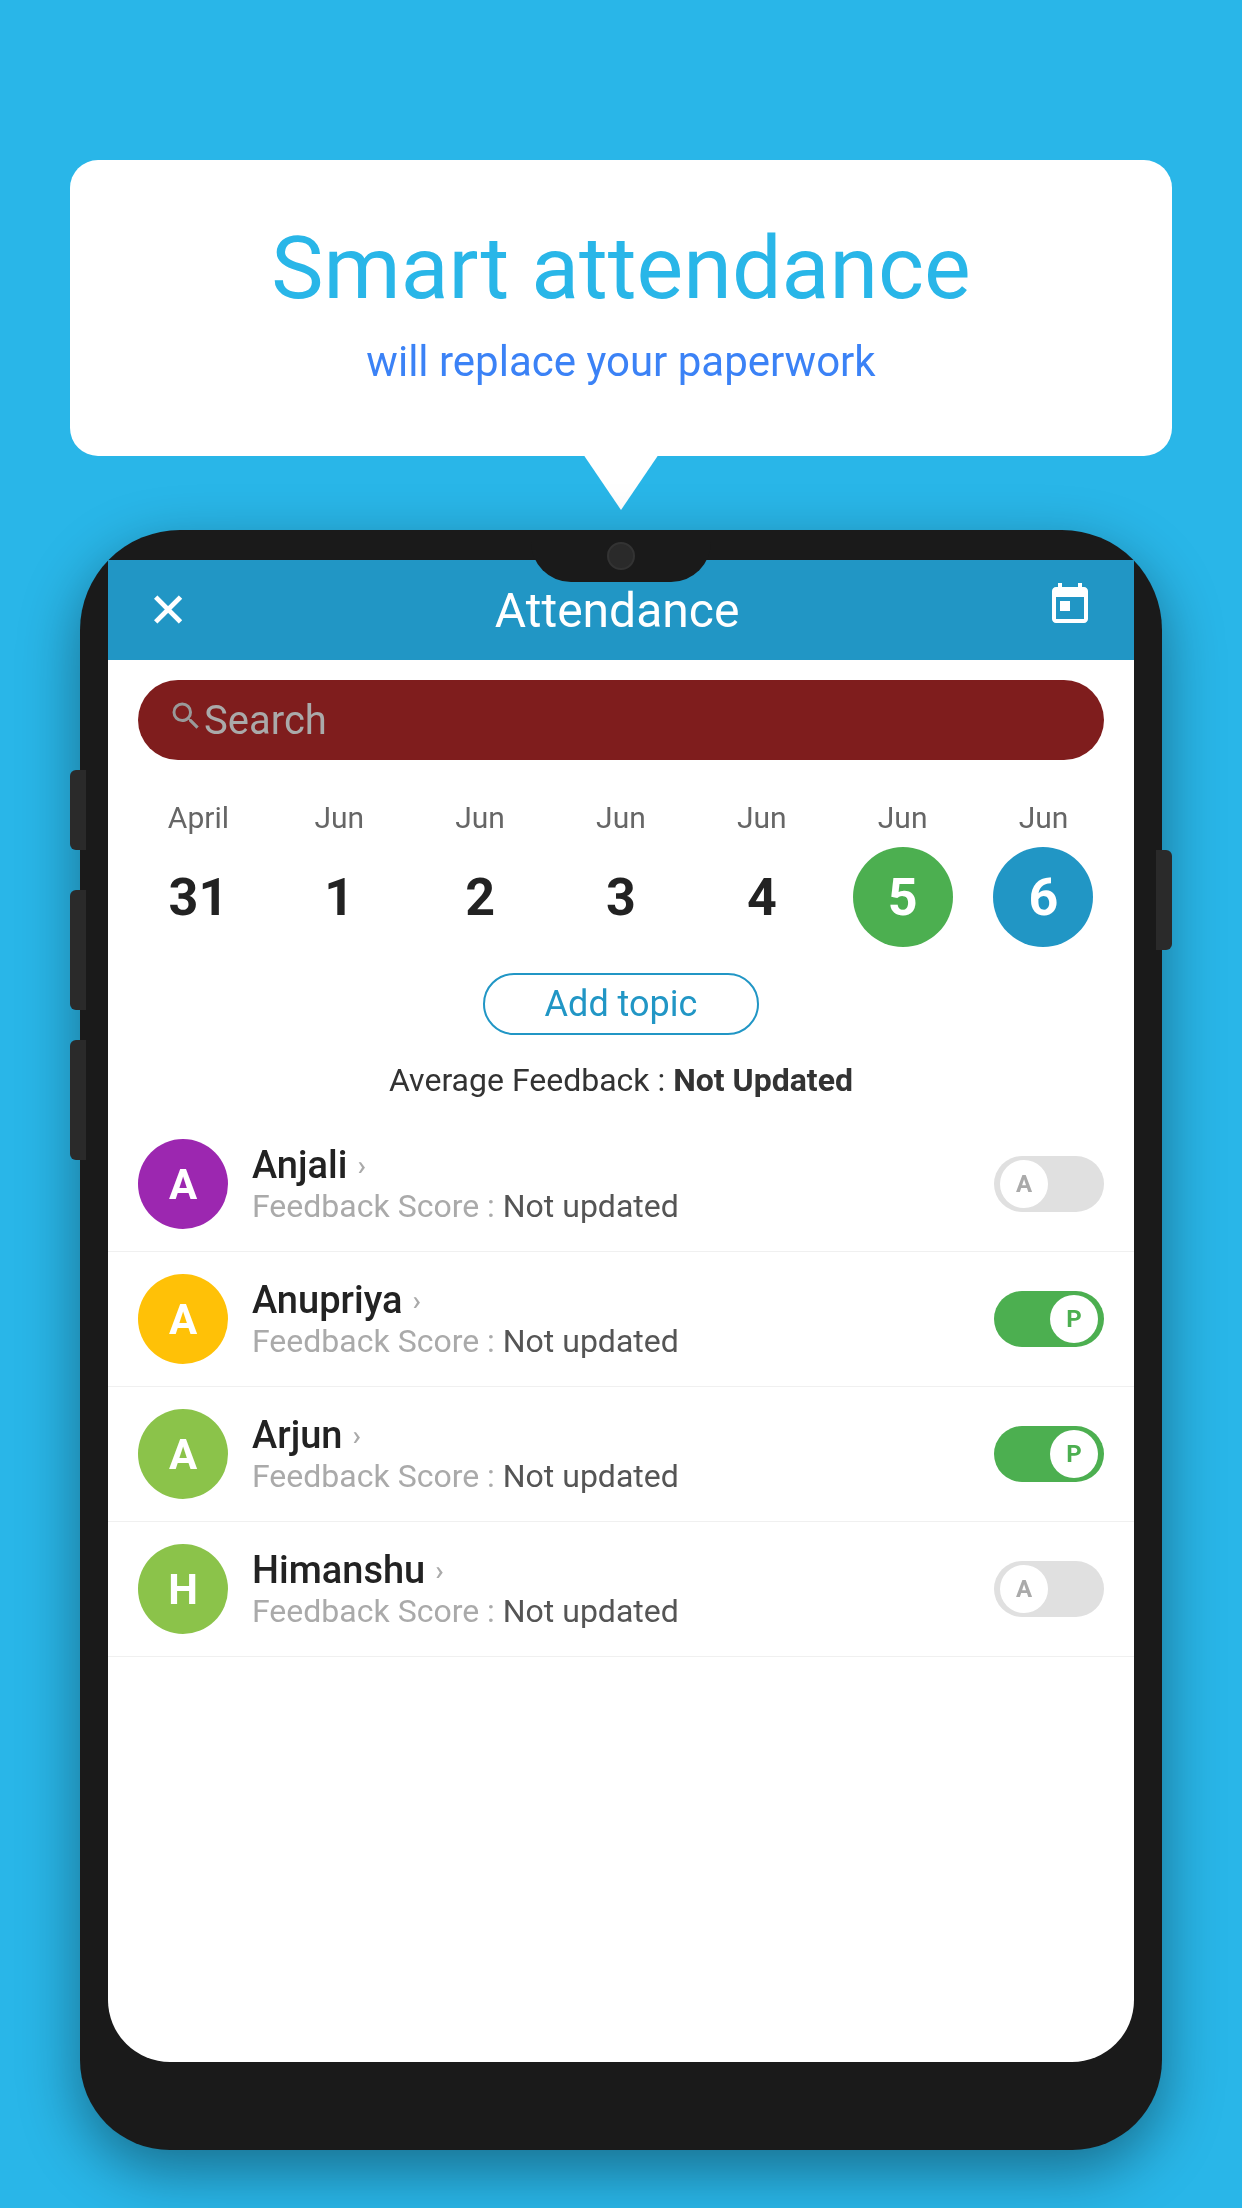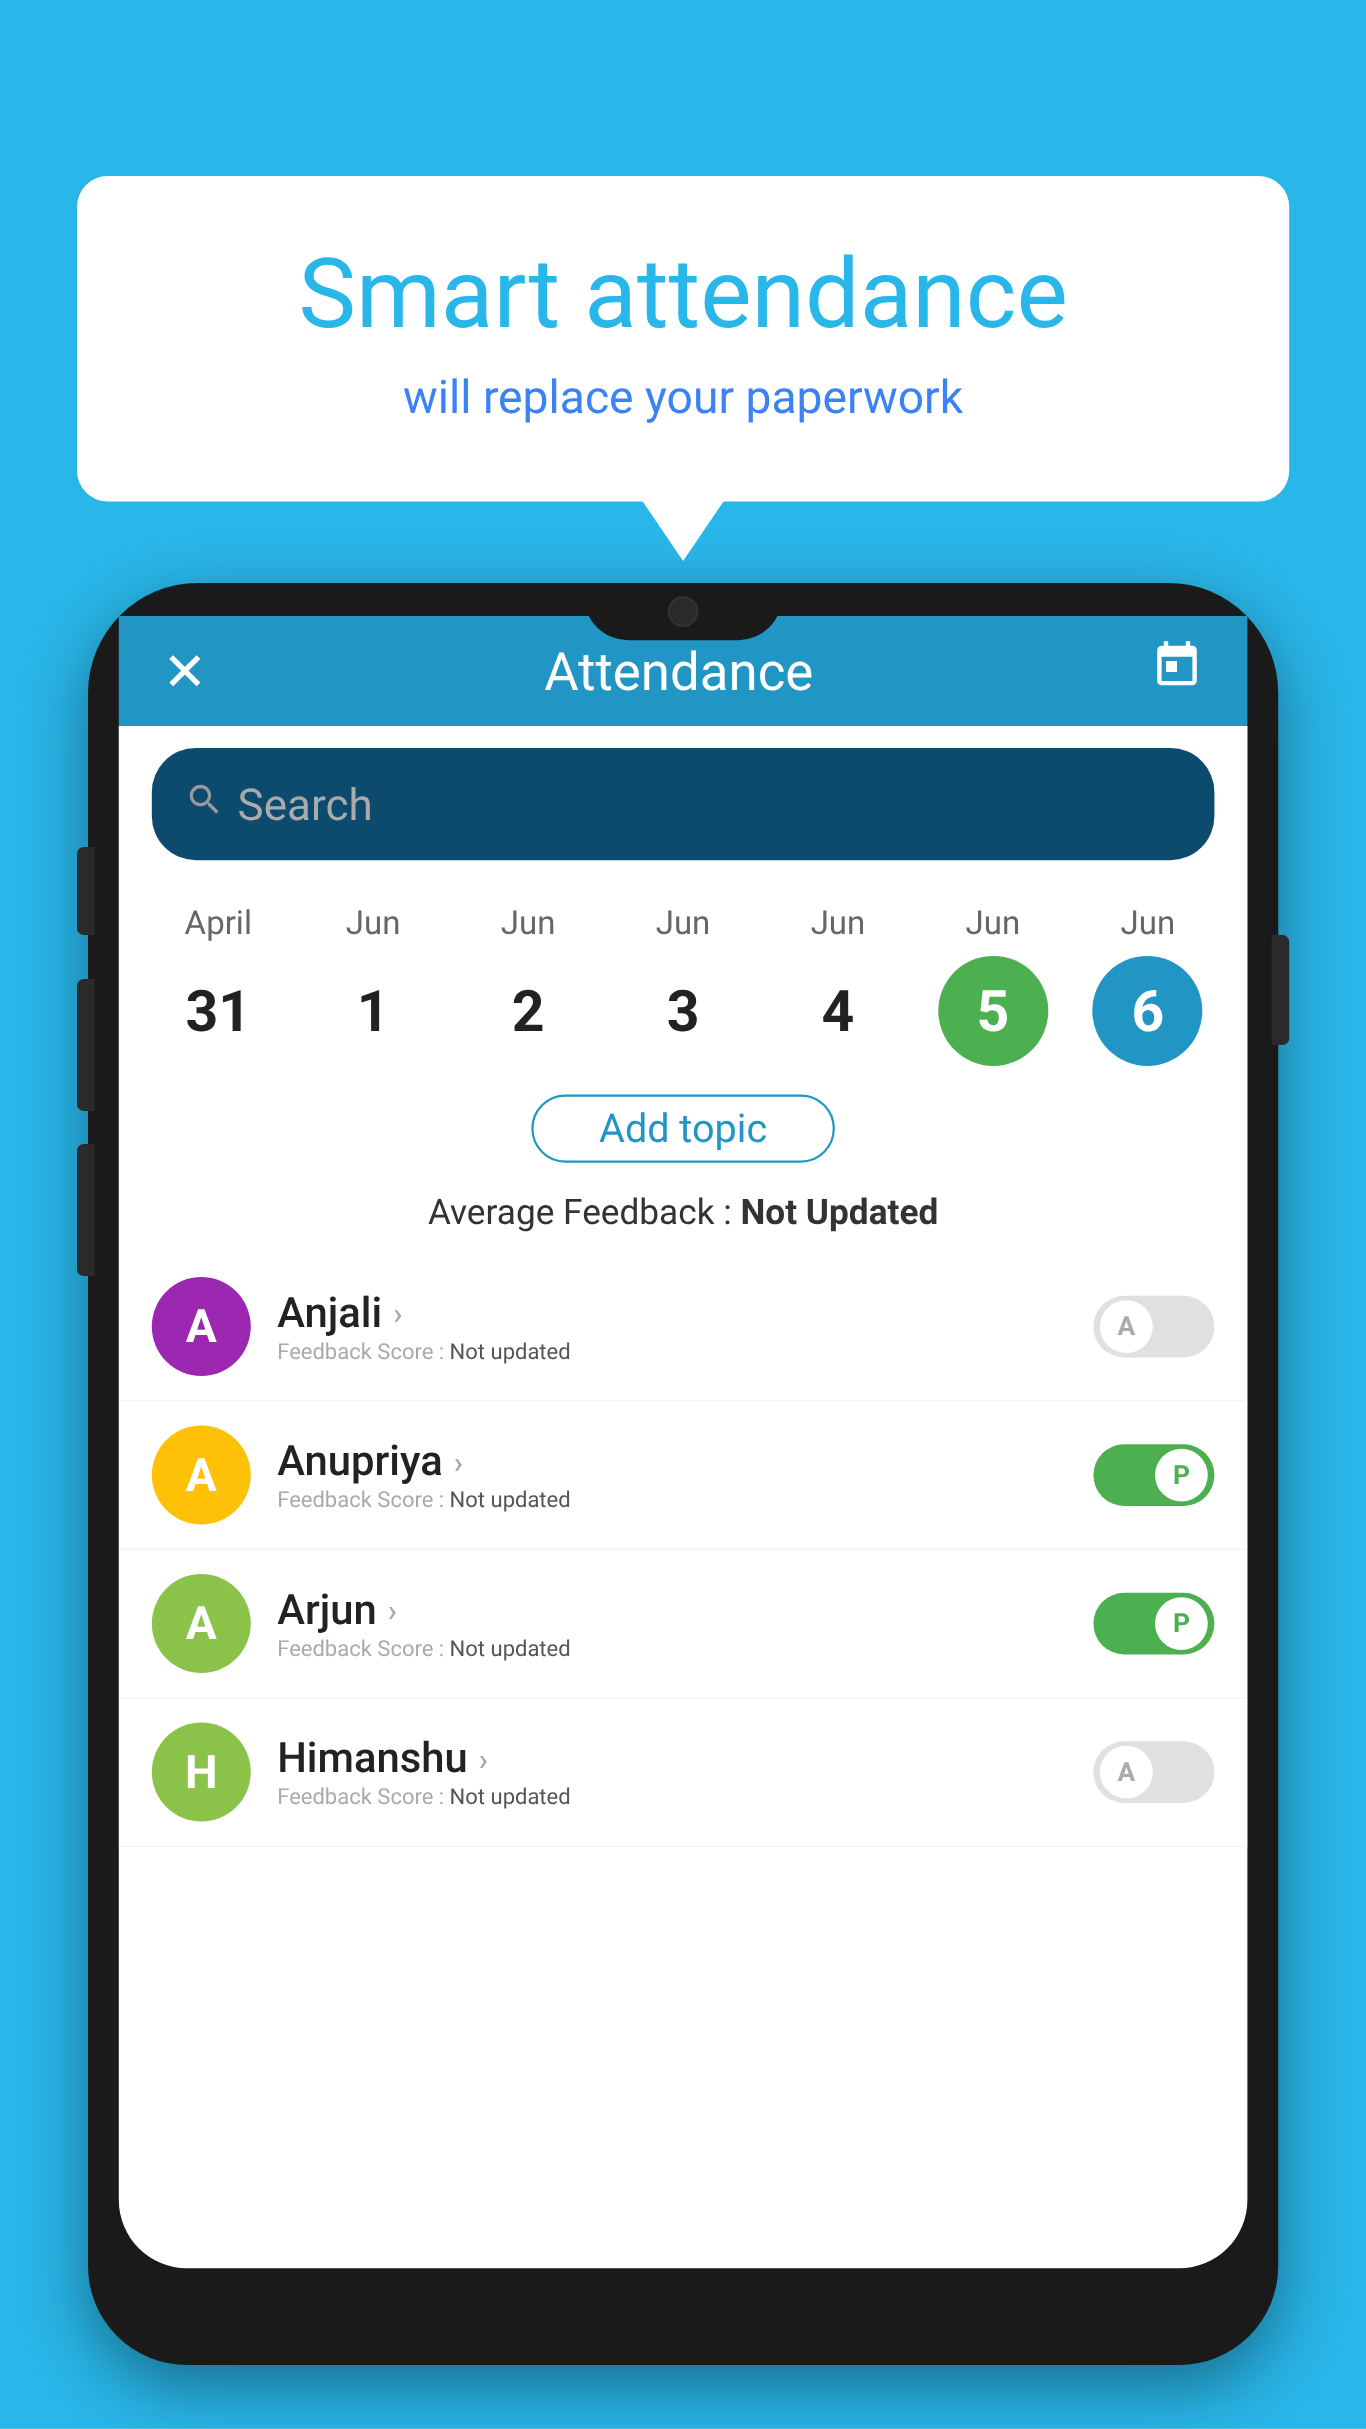--- a/index.html
+++ b/index.html
@@ -163,27 +163,27 @@
       height: calc(1620px - 30px - 28px - 60px - 100px);
     }
 
     
     .search-container {
       padding: 20px 30px;
       background: white;
     }
 
     .search-bar {
-      background: #0c4a6e;
+      background: #7f1d1d;
       border-radius: 40px;
-      height: 102px;
+      height: 80px;
       display: flex;
       align-items: center;
       padding: 0 30px;
-      gap: 12px;
+      gap: 0;
     }
 
     .search-icon-circle {
       color: #999;
       font-size: 36px;
     }
 
     .search-text {
       color: #aaa;
       font-size: 40px;
@@ -311,21 +311,21 @@
       align-items: center;
       gap: 10px;
     }
 
     .chevron {
       color: #aaa;
       font-size: 28px;
     }
 
     .student-feedback {
-      font-size: 20px;
+      font-size: 32px;
       color: #aaa;
       margin-top: 0;
     }
 
     .student-feedback span {
       color: #555;
     }
 
     
     .toggle {

